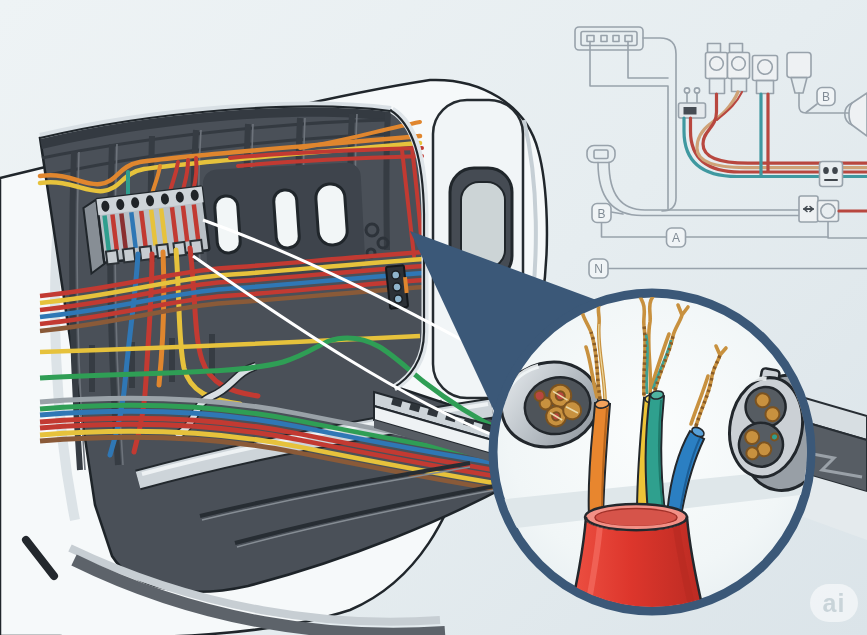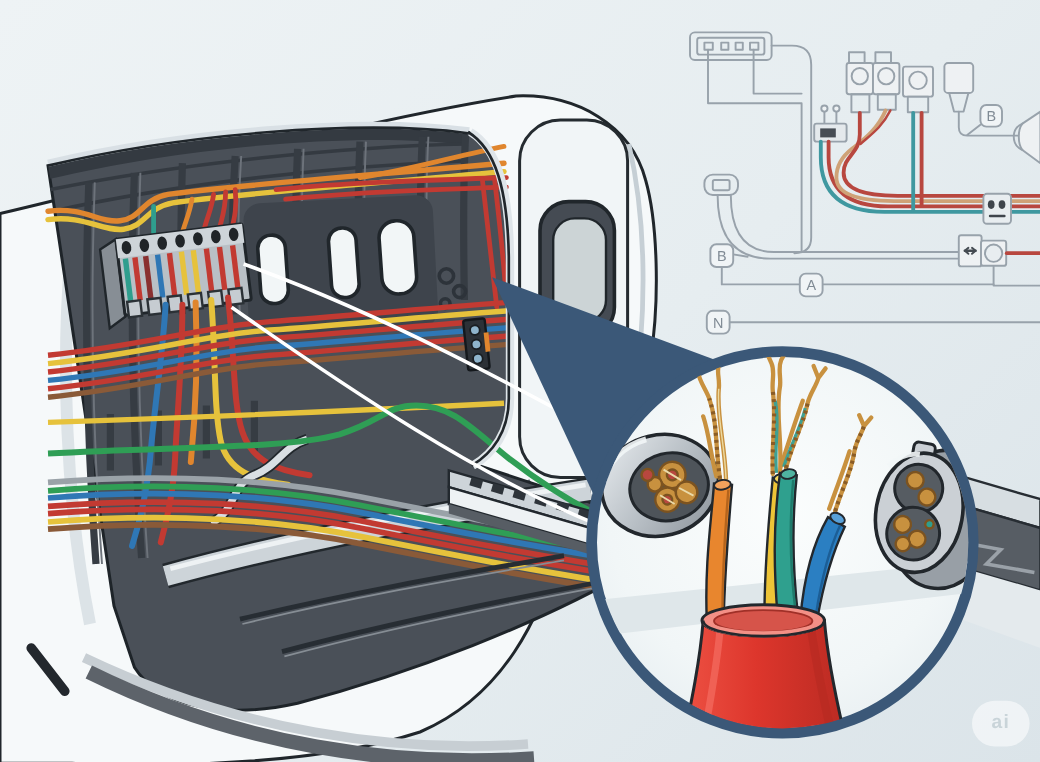--- a/index.html
+++ b/index.html
@@ -2,21 +2,21 @@
 <html><head>
 <meta charset="utf-8">
 <style>
   html,body{margin:0;padding:0;background:#cfd8dd;}
   .stage{position:relative;width:867px;height:635px;overflow:hidden;
          font-family:"Liberation Sans", sans-serif;
          background:linear-gradient(135deg,#eef3f5 0%,#e6edf0 55%,#dbe4e9 100%);}
   .stage svg{position:absolute;left:0;top:0;display:block;}
   .ai-badge{position:absolute;left:810px;top:584px;width:48px;height:38px;
             border-radius:19px;background:rgba(255,255,255,0.55);
-            color:#c9d4d9;font-weight:bold;font-size:16px;line-height:38px;
+            color:#c9d4d9;font-weight:bold;font-size:25px;line-height:38px;
             text-align:center;letter-spacing:1px;}
   text.sch-label{font-family:"Liberation Sans",sans-serif;font-size:12px;fill:#808b95;}
 </style>
 </head>
 <body>
 
 <div class="stage">
 <svg width="867" height="635" viewBox="0 0 867 635">
   <defs>
     <linearGradient id="jacketGrad" x1="0" y1="0" x2="1" y2="0">

